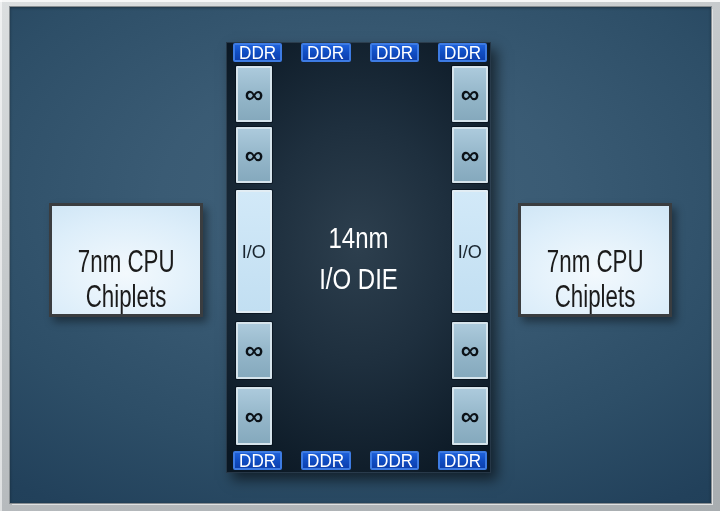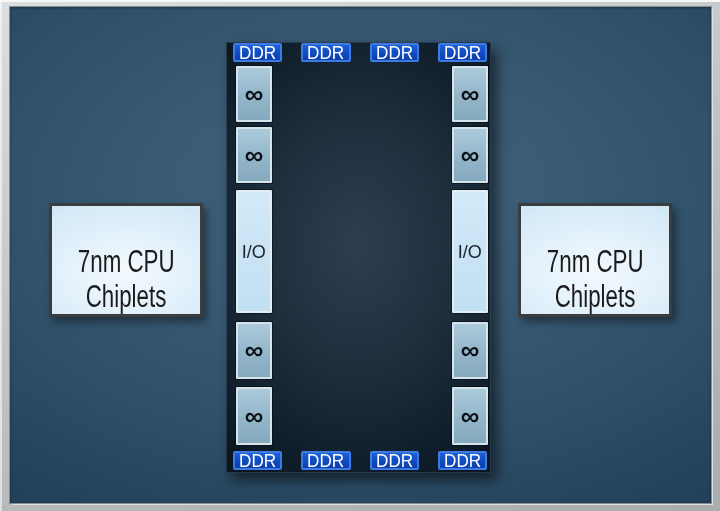--- a/index.html
+++ b/index.html
@@ -100,20 +100,24 @@
     <div class="col right">
       <div class="lbox inf p0">∞</div>
       <div class="lbox inf p1">∞</div>
       <div class="lbox io  p2">
           <span class="tx">I/O</span>
         </div>
       <div class="lbox inf p3">∞</div>
       <div class="lbox inf p4">∞</div>
     </div>
 
+    <div class="die-label">
+      <div>14nm</div>
+      <div>I/O DIE</div>
+    </div>
 
     <div class="ddr-row bottom">
       <div class="ddr">
           <span class="tx">DDR</span>
         </div>
       <div class="ddr">
           <span class="tx">DDR</span>
         </div>
       <div class="ddr">
           <span class="tx">DDR</span>

